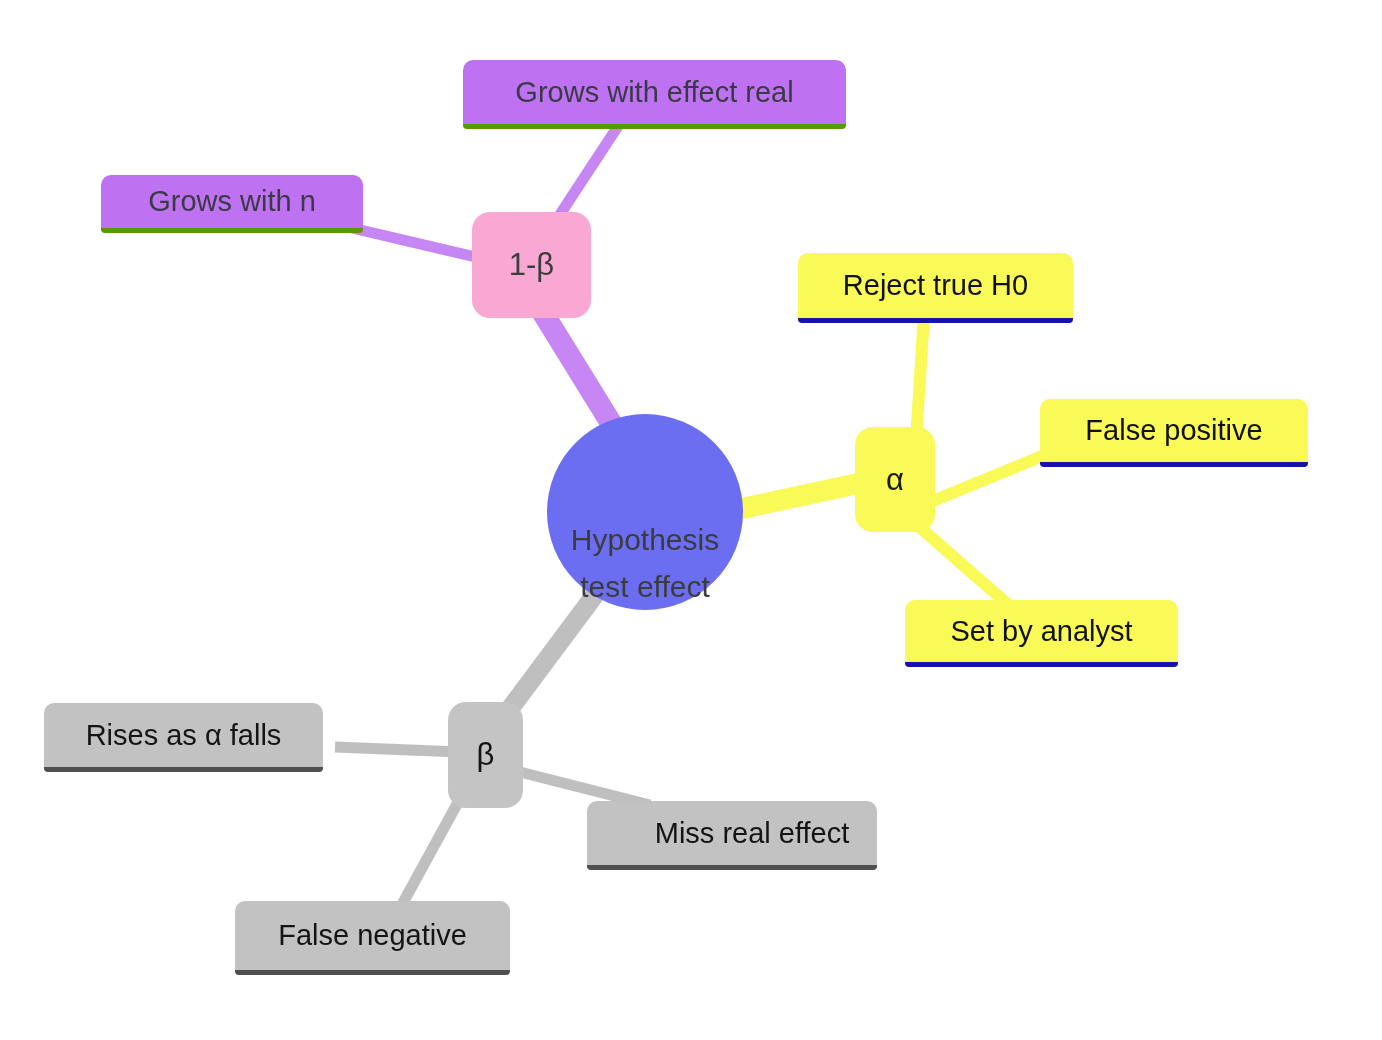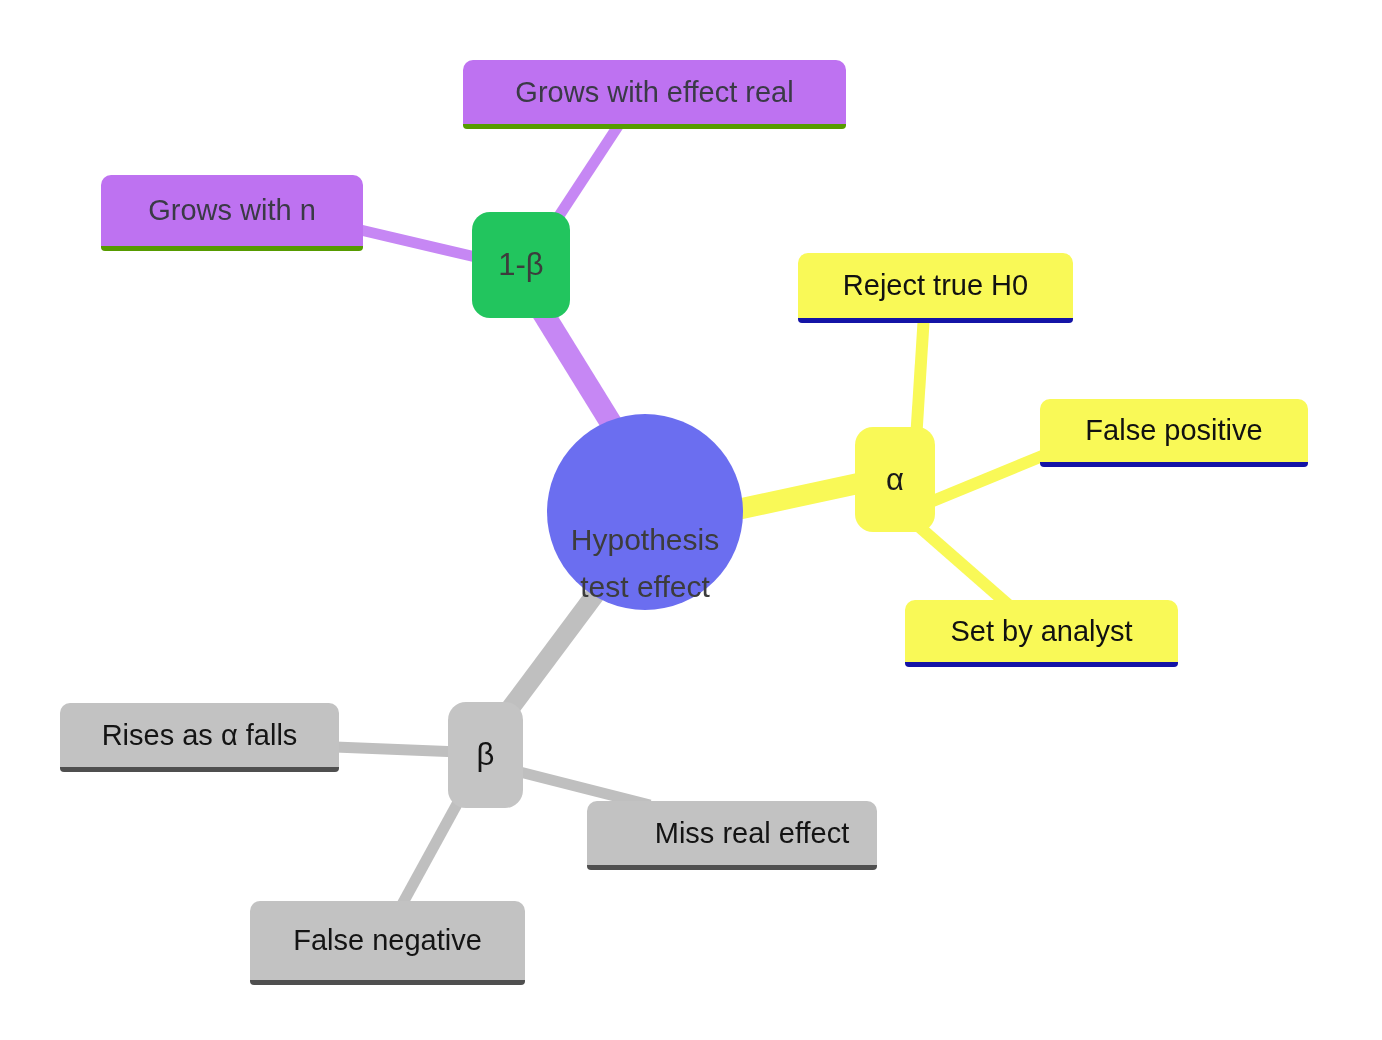--- a/index.html
+++ b/index.html
@@ -19,43 +19,43 @@
     display:flex;flex-direction:column;align-items:center;justify-content:flex-end;
     font-size:30px;line-height:47px;text-align:center;
   }
 
   
   .hub{
     position:absolute;z-index:3;border-radius:18px;
     display:flex;align-items:center;justify-content:center;
     font-size:31px;
   }
-  .hub.power{left:472px;top:212px;width:98px;height:106px;background:#22c55e;color:#3C3C3C;}
+  .hub.power{left:472px;top:212px;width:119px;height:106px;background:#f9a8d4;color:#3C3C3C;}
   .hub.alpha{left:855px;top:427px;width:80px;height:105px;background:#F9F957;color:#1a1a1a;}
   .hub.beta{left:448px;top:702px;width:75px;height:106px;background:#C4C4C4;color:#141414;}
 
   
   .leaf{
     position:absolute;z-index:2;
     display:flex;align-items:center;justify-content:center;
     font-size:29px;border-radius:10px 10px 4px 4px;
     box-sizing:border-box;
   }
   .leaf.purple{background:#BE72F1;border-bottom:5px solid #569B00;color:#3A3A46;}
   .leaf.yellow{background:#F9F957;border-bottom:5px solid #1414A6;color:#111111;}
   .leaf.gray{background:#C2C2C2;border-bottom:5px solid #4F4F4F;color:#141414;}
 
-  .leaf.grows-n{left:101px;top:175px;width:262px;height:76px;}
+  .leaf.grows-n{left:101px;top:175px;width:262px;height:58px;}
   .leaf.grows-effect{left:463px;top:60px;width:383px;height:69px;}
   .leaf.reject-h0{left:798px;top:253px;width:275px;height:70px;}
   .leaf.false-positive{left:1040px;top:399px;width:268px;height:68px;}
   .leaf.set-analyst{left:905px;top:600px;width:273px;height:67px;}
-  .leaf.rises-alpha{left:60px;top:703px;width:279px;height:69px;}
+  .leaf.rises-alpha{left:44px;top:703px;width:279px;height:69px;}
   .leaf.miss-effect{left:587px;top:801px;width:290px;height:69px;padding-left:40px;}
-  .leaf.false-negative{left:250px;top:901px;width:275px;height:84px;}
+  .leaf.false-negative{left:235px;top:901px;width:275px;height:74px;}
 </style>
 </head>
 <body>
 
 <div class="stage">
 
   <svg class="edges" viewBox="0 0 1382 1040" xmlns="http://www.w3.org/2000/svg">
 
     <line x1="640" y1="470" x2="535" y2="300" stroke="#C687F4" stroke-width="22"></line>
     <line x1="480" y1="258" x2="352" y2="228" stroke="#C687F4" stroke-width="11"></line>

